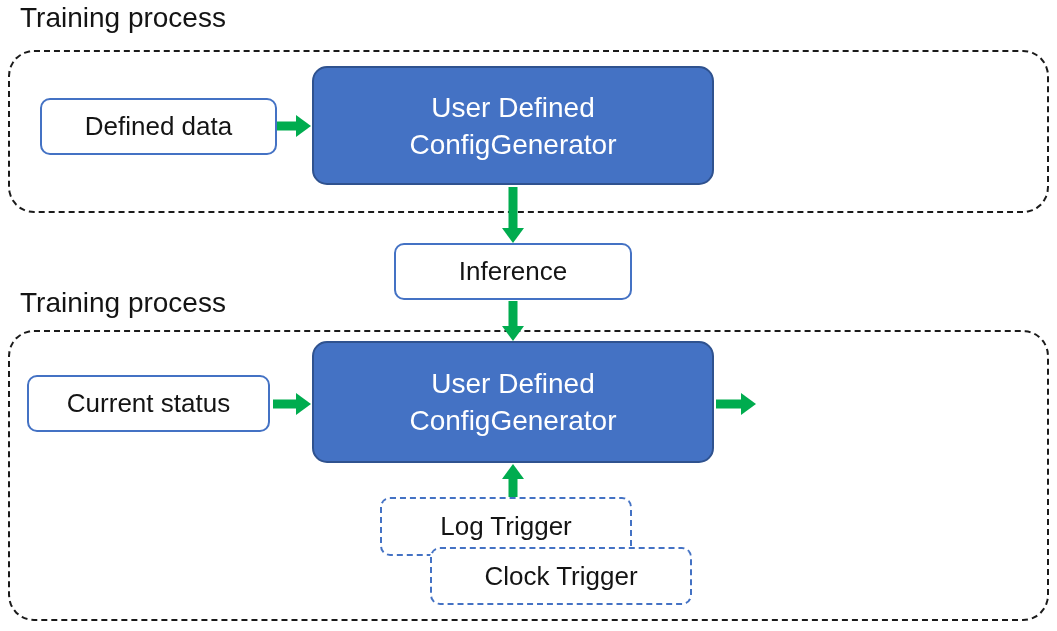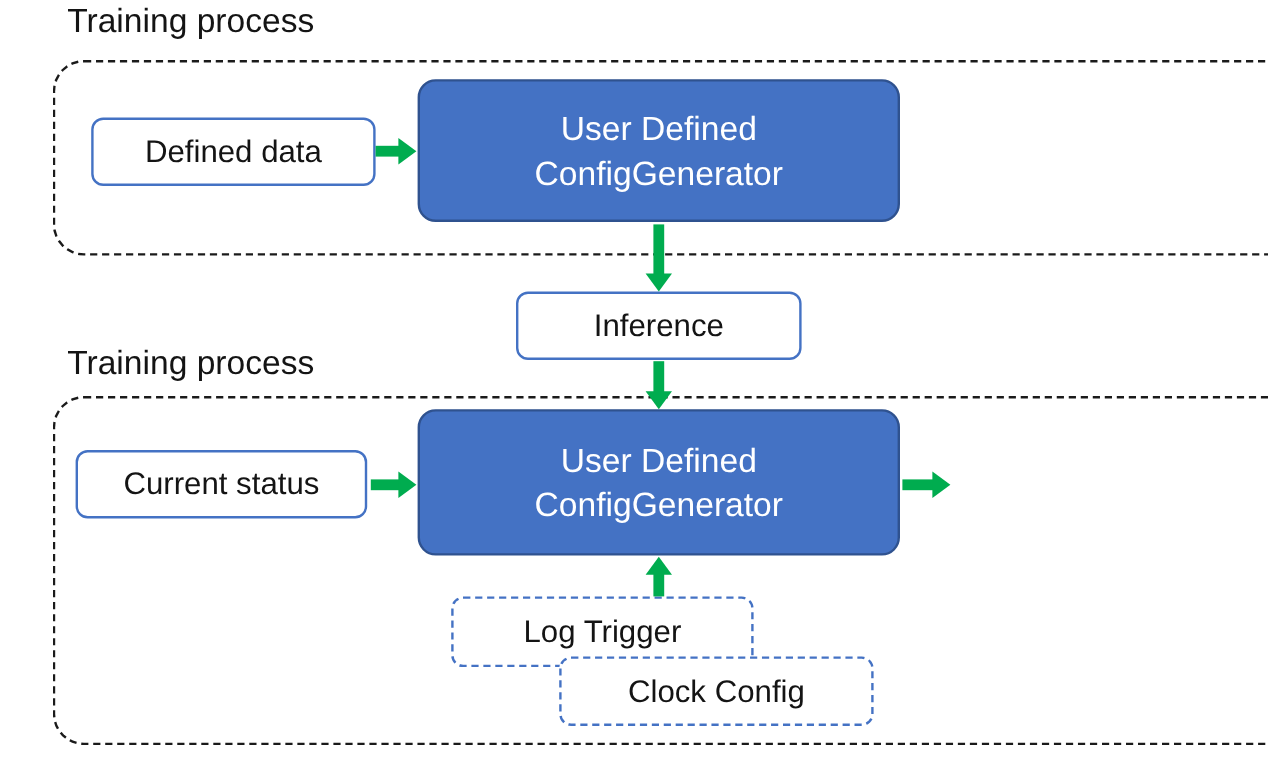--- a/index.html
+++ b/index.html
@@ -14,21 +14,21 @@
   }
   html,body{margin:0;padding:0;background:var(--canvas-bg);}
   .canvas{
     position:relative;
     width:1057px;height:631px;
     background:var(--canvas-bg);
     font-family:"Liberation Sans", sans-serif;
     color:var(--text-dark);
     overflow:hidden;
   }
-  .abs{position:absolute;box-sizing:border-box;margin-left:36px;}
+  .abs{position:absolute;box-sizing:border-box;}
   .title{
     font-size:28px;
     line-height:32px;
     color:var(--text-dark);
     white-space:nowrap;
   }
   .container-dashed{
     border:2.5px dashed var(--container-border);
     border-radius:26px;
     background:transparent;
@@ -139,21 +139,21 @@
     <div class="shaft"></div>
     <div class="head"></div>
   </div>
 
 
   <div class="abs arrow arrow-up" style="left:501px;top:464px;width:24px;height:33px;">
     <div class="shaft"></div>
     <div class="head"></div>
   </div>
 
-  <div class="abs trigger-box" style="left:340px;top:497px;width:252px;height:59px;z-index:1;">
+  <div class="abs trigger-box" style="left:380px;top:497px;width:252px;height:59px;z-index:1;">
     <span>Log Trigger</span>
   </div>
 
   <div class="abs trigger-box" style="left:430px;top:547px;width:262px;height:58px;z-index:2;">
-    <span>Clock Config</span>
+    <span>Clock Trigger</span>
   </div>
 
 </div>
 
 </body></html>

